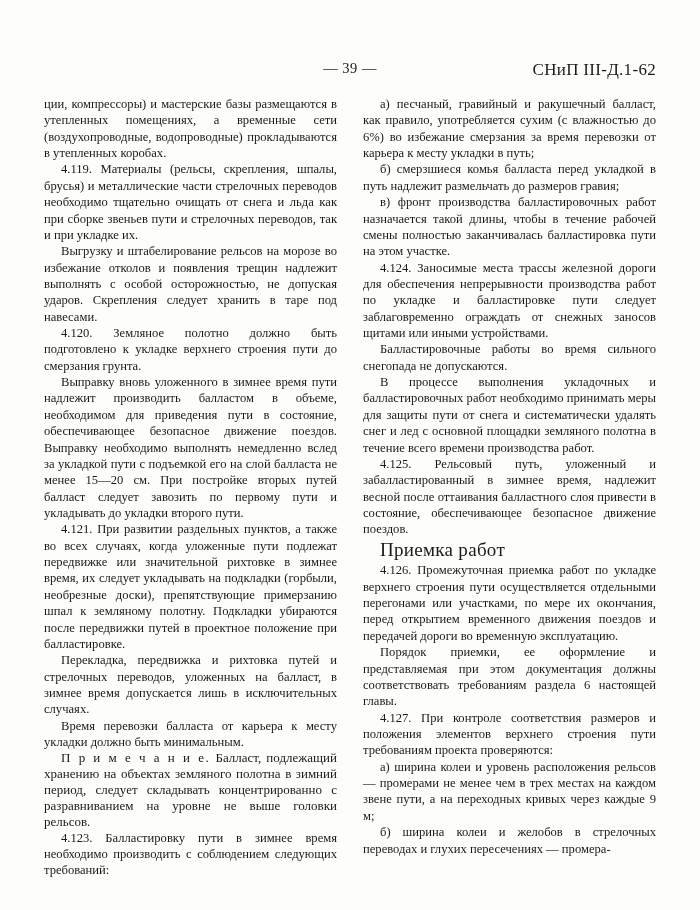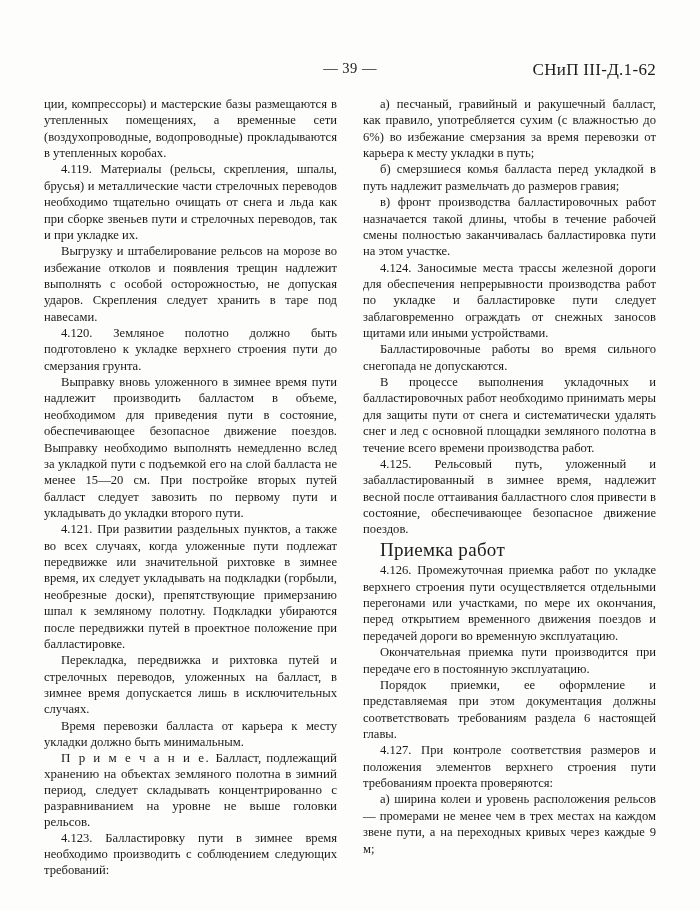--- a/index.html
+++ b/index.html
@@ -114,20 +114,20 @@
       <p>б) смерзшиеся комья балласта перед укладкой в путь надлежит размельчать до размеров гравия;</p>
       <p>в) фронт производства балластировочных работ назначается такой длины, чтобы в течение рабочей смены полностью заканчивалась балластировка пути на этом участке.</p>
       <p class="num">4.124. Заносимые места трассы железной дороги для обеспечения непрерывности производства работ по укладке и балластировке пути следует заблаговременно ограждать от снежных заносов щитами или иными устройствами.</p>
       <p>Балластировочные работы во время сильного снегопада не допускаются.</p>
       <p>В процессе выполнения укладочных и балластировочных работ необходимо принимать меры для защиты пути от снега и систематически удалять снег и лед с основной площадки земляного полотна в течение всего времени производства работ.</p>
       <p class="num">4.125. Рельсовый путь, уложенный и забалластированный в зимнее время, надлежит весной после оттаивания балластного слоя привести в состояние, обеспечивающее безопасное движение поездов.</p>
 
       <p class="subhead">Приемка работ</p>
 
       <p class="num">4.126. Промежуточная приемка работ по укладке верхнего строения пути осуществляется отдельными перегонами или участками, по мере их окончания, перед открытием временного движения поездов и передачей дороги во временную эксплуатацию.</p>
-      <p>Окончательная приемка пути производится при передаче его в постоянную эксплуатацию.</p>
       <p>Порядок приемки, ее оформление и представляемая при этом документация должны соответствовать требованиям раздела 6 настоящей главы.</p>
       <p class="num">4.127. При контроле соответствия размеров и положения элементов верхнего строения пути требованиям проекта проверяются:</p>
       <p>а) ширина колеи и уровень расположения рельсов — промерами не менее чем в трех местах на каждом звене пути, а на переходных кривых через каждые 9 м;</p>
+      <p>б) ширина колеи и желобов в стрелочных переводах и глухих пересечениях — промера-</p>
     </div>
 
   </div>
 </div>
 
 </body></html>

